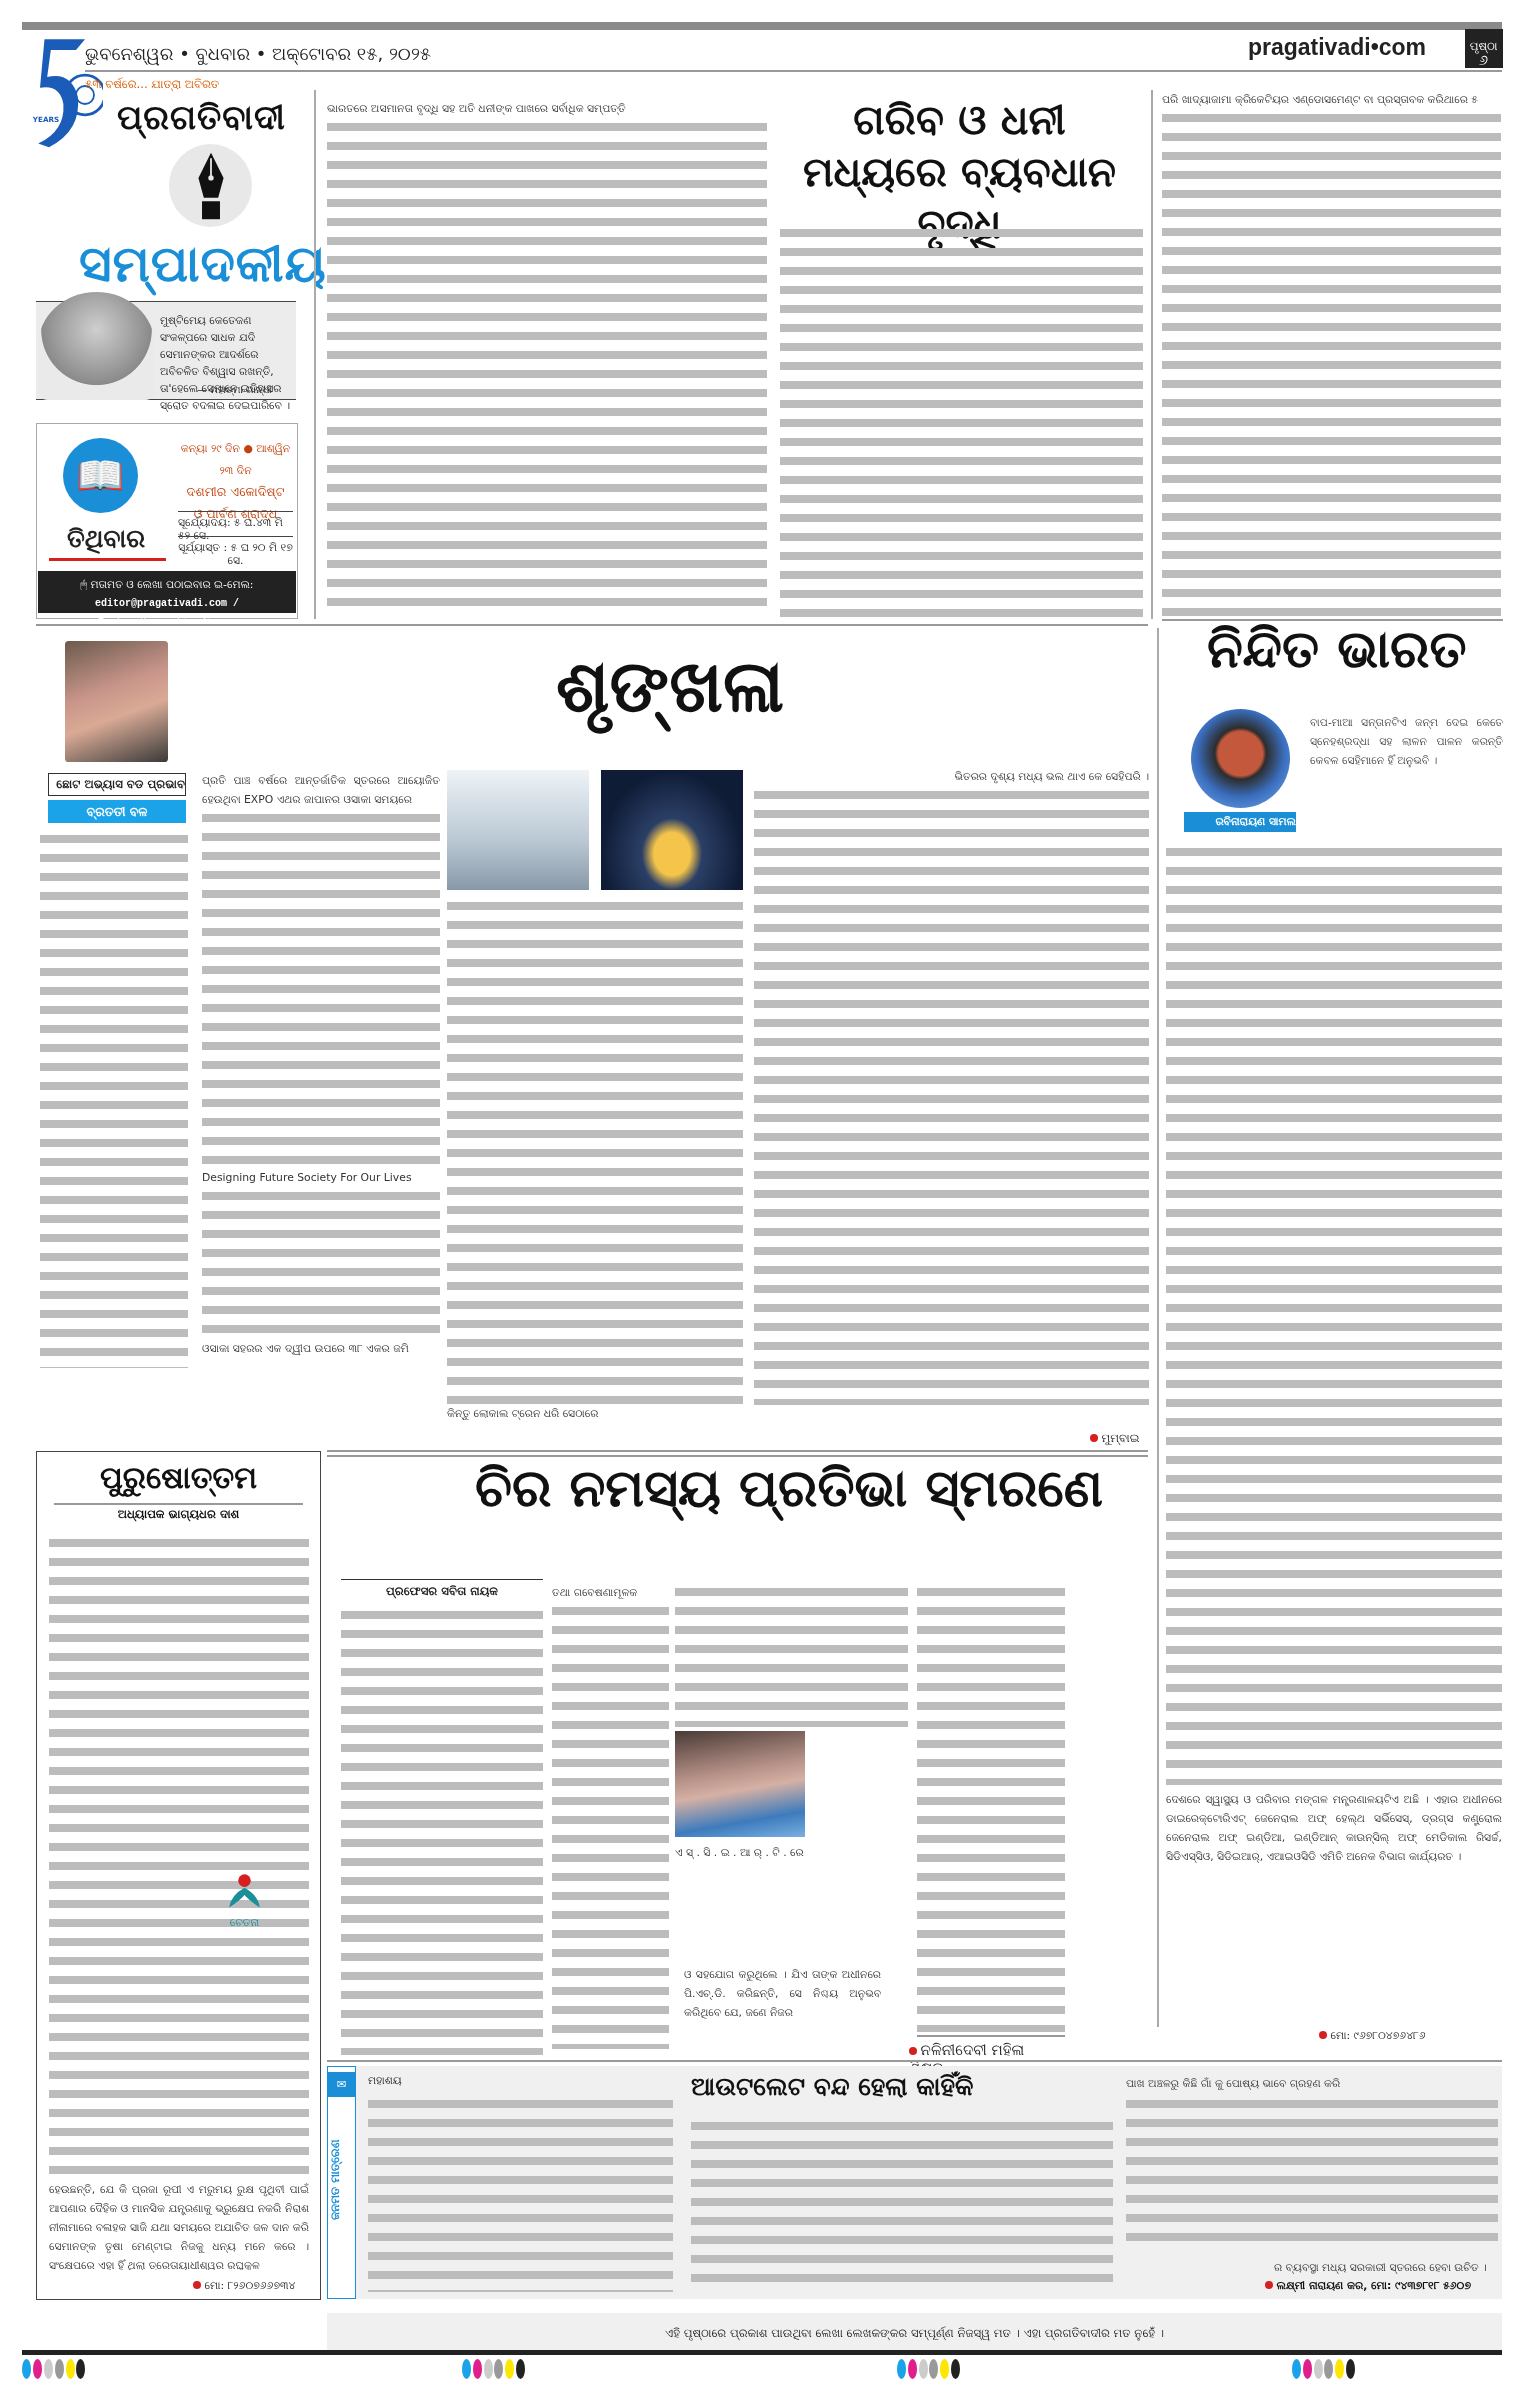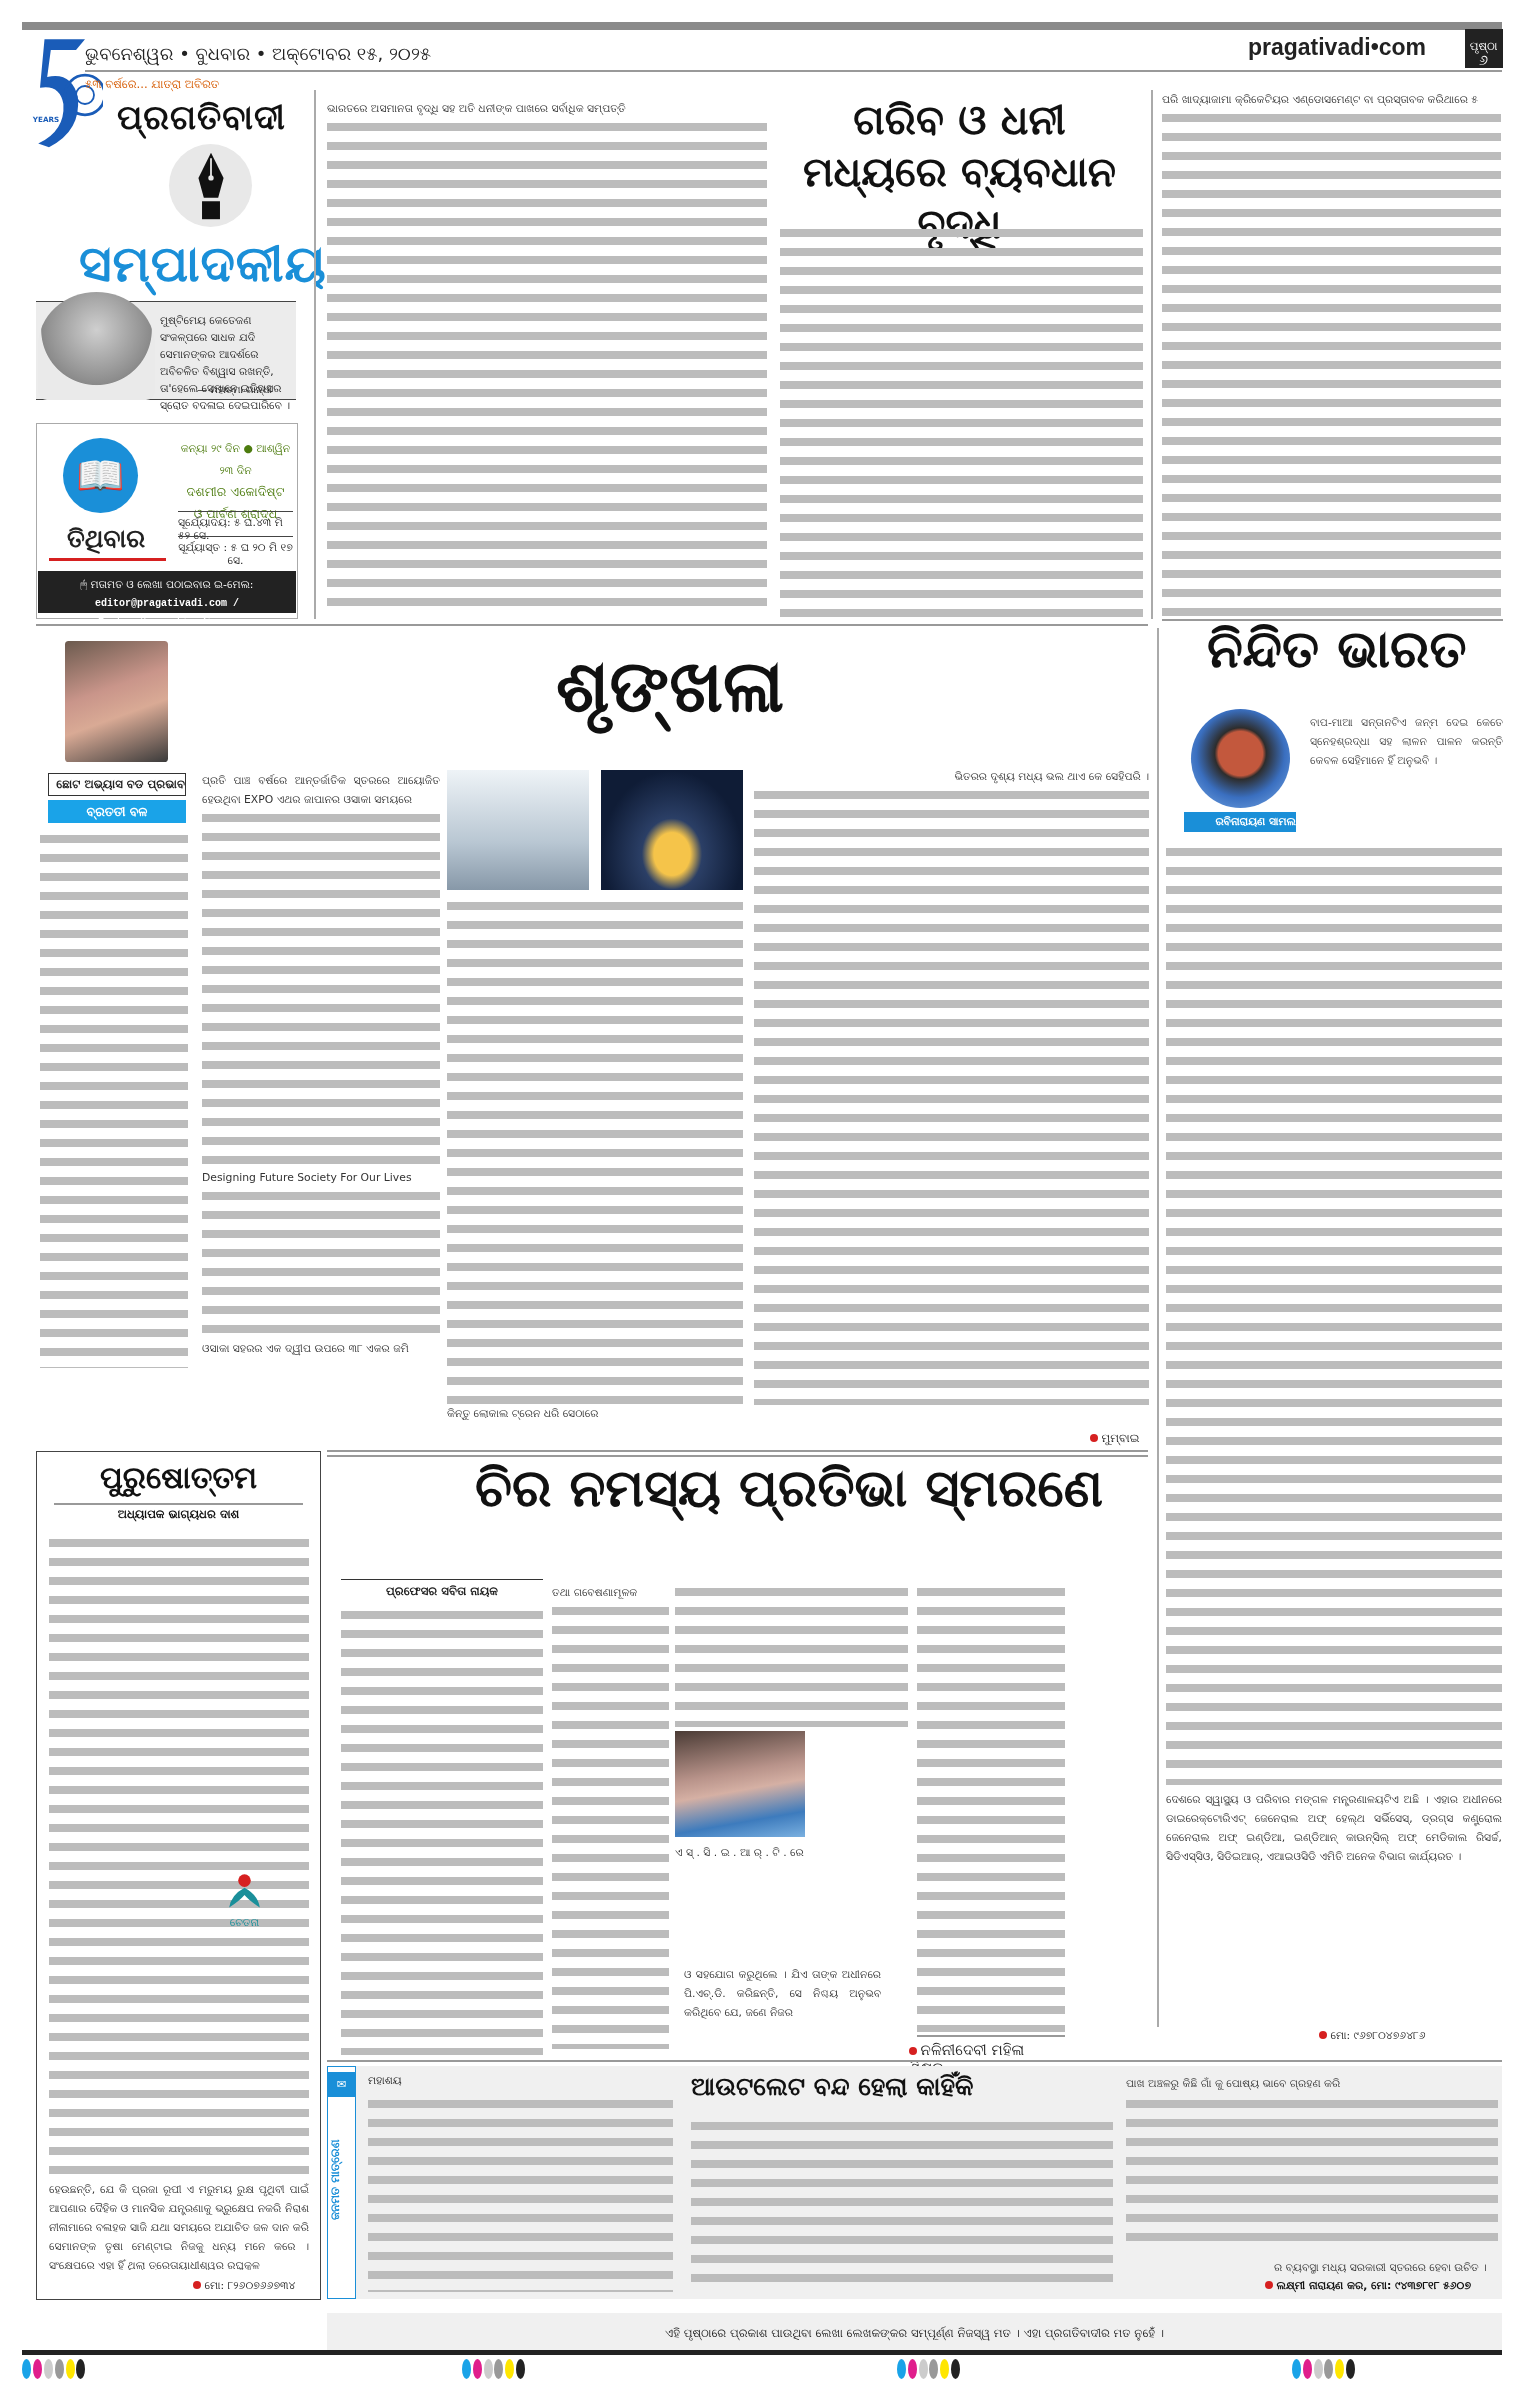--- a/index.html
+++ b/index.html
@@ -16,21 +16,21 @@
 .pen{left:169px;top:144px;width:83px;height:83px;border-radius:50%;background:#e8e8e8;display:flex;align-items:center;justify-content:center}
 .sampa{left:79px;top:235px;font-size:50px;font-weight:bold;color:#1a8fd8;letter-spacing:0.9px}
 .quotebox{left:36px;top:301px;width:260px;height:99px;background:#ececec;border-top:1.8px solid #444;border-bottom:1.8px solid #444}
 .gandhi{left:38px;top:292px;width:117px;height:108px;border-radius:50% 50% 9px 9px;background:radial-gradient(circle at 50% 35%,#cfcfcf,#8a8a8a 60%,#eaeaea 61%)}
 .quote{left:160px;top:312px;width:135px;font-size:10.8px;line-height:17px;color:#222}
 .quote-author{left:206px;top:377px;font-size:10.8px;color:#222}
 .tithibox{left:36px;top:423px;width:262px;height:196px;border:1.8px solid #aaa}
 .bookicon{left:63px;top:438px;width:75px;height:75px;border-radius:50%;background:#1a8fd8;display:flex;align-items:center;justify-content:center;color:#fff;font-size:39px}
 .tithilabel{left:67px;top:524px;font-size:25px;font-weight:bold;color:#222}
 .redline{left:49px;top:558px;width:117px;height:2.7px;background:#d62020}
-.tithitxt{left:178px;top:438px;width:115px;text-align:center;font-size:12.6px;line-height:21.5px;color:#4d7c0f}
+.tithitxt{left:178px;top:438px;width:115px;text-align:center;font-size:12.6px;line-height:21.5px;color:#c2410c}
 .sun1{left:178px;top:511px;width:115px;border-top:0.9px solid #444;font-size:10.8px;padding-top:3.6px}
 .sun2{left:178px;top:536px;width:115px;border-top:0.9px solid #444;font-size:10.8px;text-align:center;padding-top:3.6px}
 .emailbar{left:38px;top:571px;width:258px;height:42px;background:#222;color:#fff;text-align:center;font-size:10.8px;padding-top:5.4px;line-height:18px}
 .emailbar b{font-family:"Liberation Mono",monospace;font-size:10px}
 .colrule{width:1.8px;background:#aaa}
 .bodytext{font-size:10.8px;line-height:19px;color:#444;text-align:justify;overflow:hidden}
 .headline1{left:780px;top:94px;width:359px;text-align:center;font-size:41px;font-weight:bold;color:#111;line-height:52px}
 .sep-h{height:1.8px;background:#999}
 .shrinkhala{left:556px;top:644px;font-size:72px;font-weight:bold;color:#111}
 .nindita{left:1207px;top:619px;font-size:52px;font-weight:bold;color:#111}

